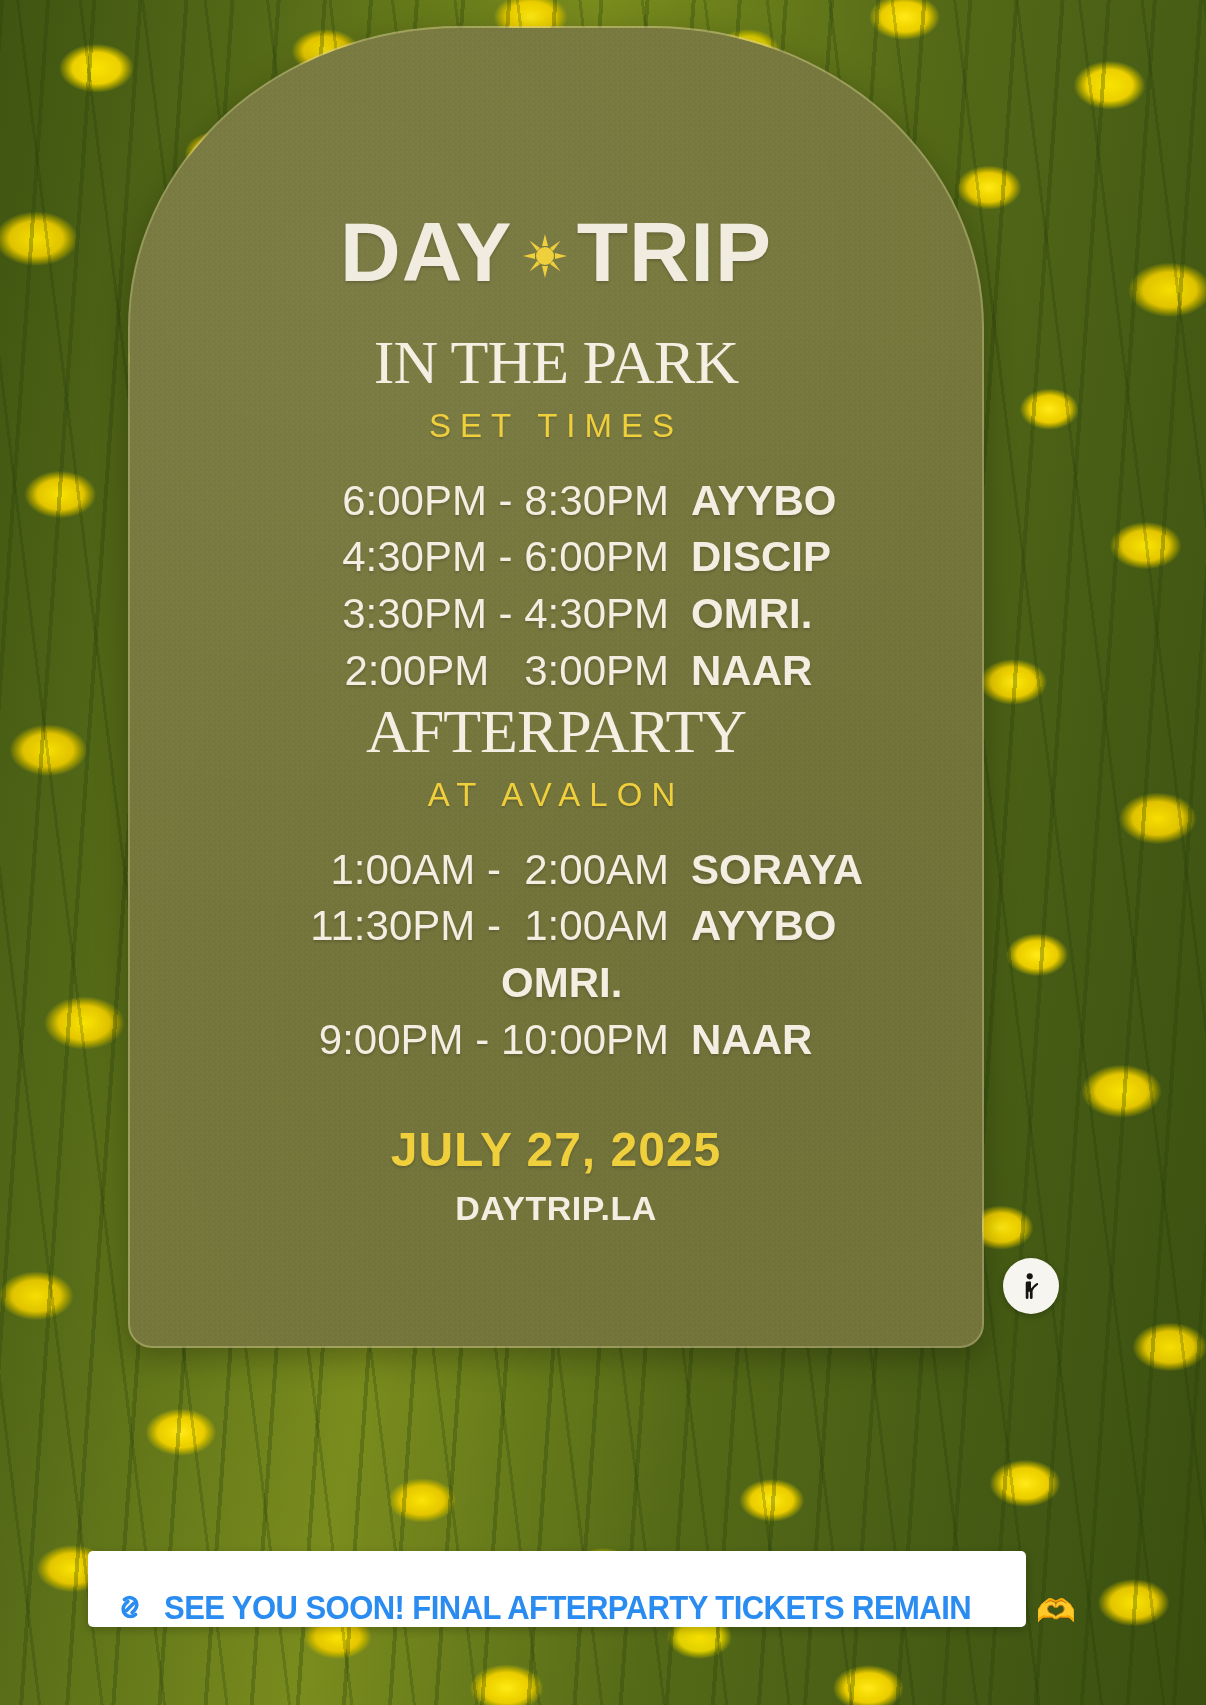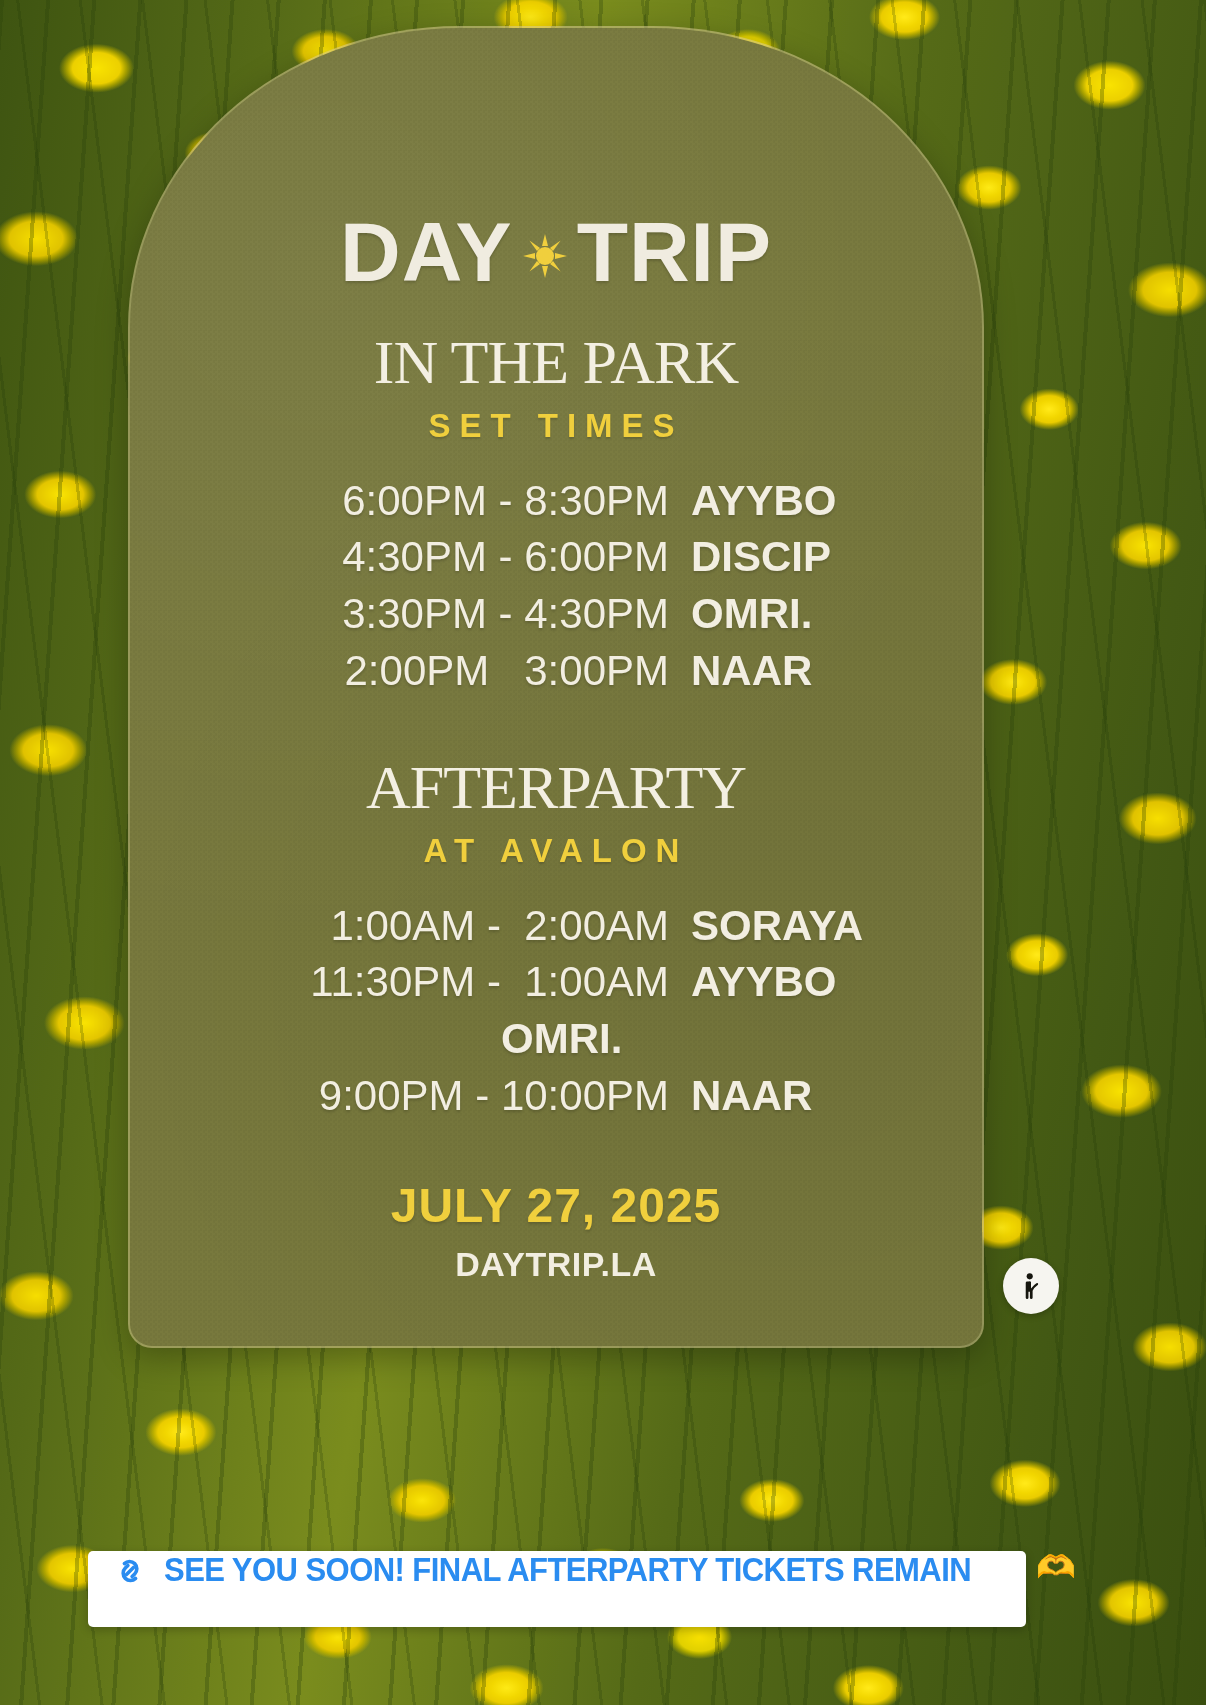--- a/index.html
+++ b/index.html
@@ -154,25 +154,25 @@
   
   .serif-title {
     font-family: "Liberation Serif", serif;
     font-weight: 400;
     font-size: 62px;
     letter-spacing: -1px;
     color: #f3efe2;
     line-height: 1;
   }
   #in-the-park { margin-top: 38px; }
-  #afterparty-title { margin-top: 56px; }
+  #afterparty-title { }
 
   .gold-sub {
     font-family: "Liberation Sans", sans-serif;
-    font-weight: 700;
+    font-weight: 400;
     font-size: 33px;
     letter-spacing: 9px;
     color: #f0cf3d;
     margin-top: 14px;
     text-shadow: 0 2px 2px rgba(0,0,0,0.16);
   }
 
   
   .set-list { margin-top: 28px; padding-left: 46px; }
   .set-row {
@@ -240,21 +240,21 @@
   
   #link-sticker {
     position: absolute;
     left: 88px;
     top: 1551px;
     width: 938px;
     height: 76px;
     background: #ffffff;
     border-radius: 5px;
     display: flex;
-    align-items: flex-start;
+    align-items: flex-end;
     padding: 0 22px;
     gap: 14px;
     box-shadow: 0 3px 10px rgba(0,0,0,0.22);
   }
   #link-icon { width: 40px; height: 40px; flex: none; }
   #link-sticker-label {
     font-family: "Liberation Sans", sans-serif;
     font-weight: 700;
     font-size: 33px;
     letter-spacing: -0.6px;

